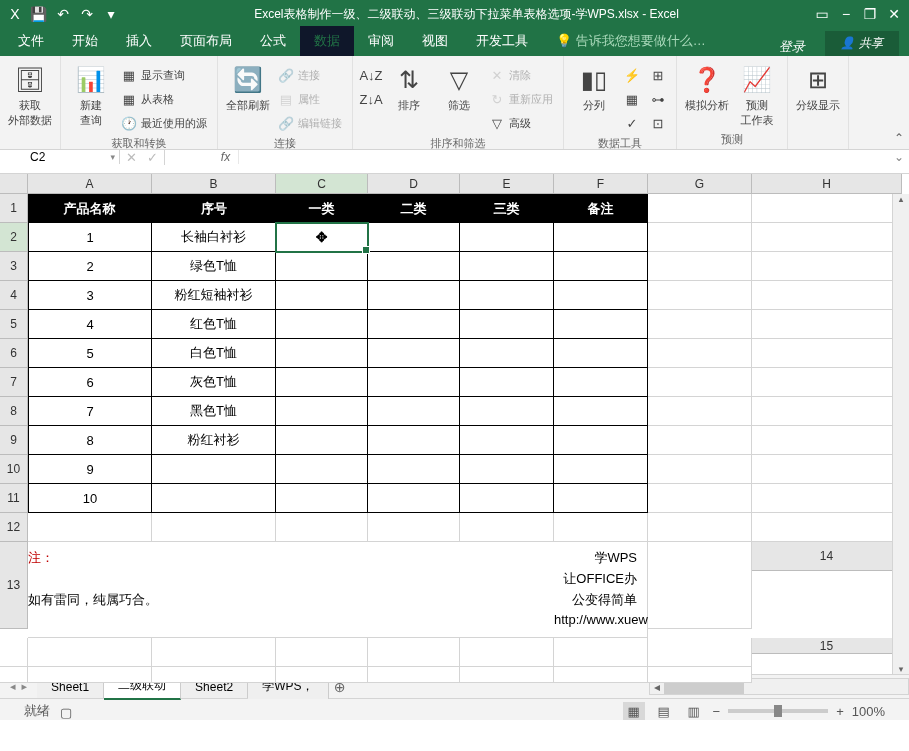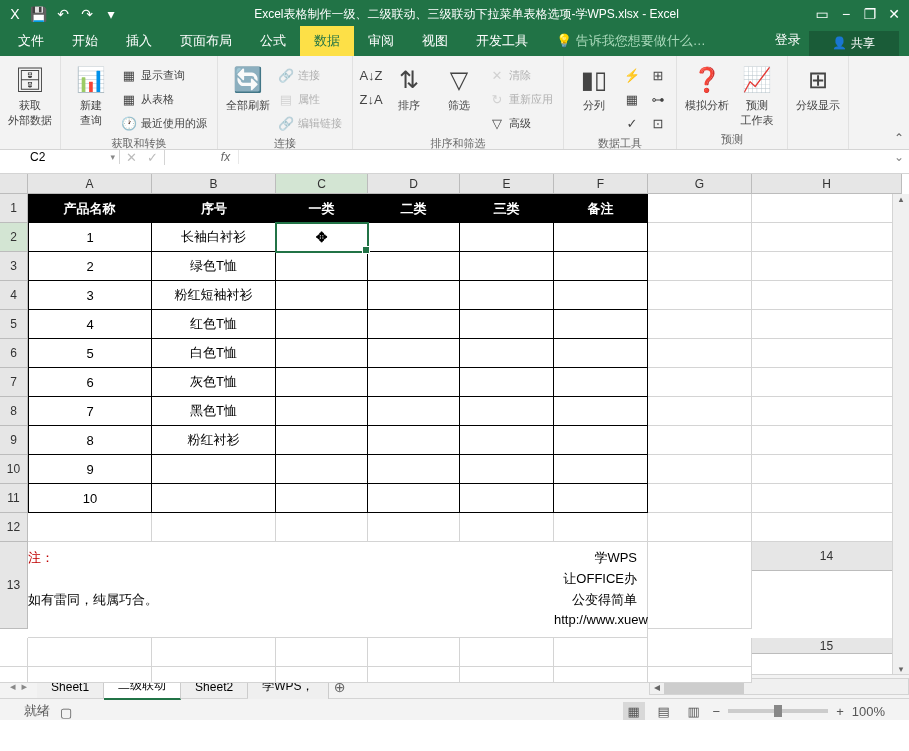--- a/index.html
+++ b/index.html
@@ -8,24 +8,24 @@
 
 .titlebar { background: #217346; height: 28px; display: flex; align-items: center; color: #fff; padding: 0 4px; }
 .titlebar-left { display: flex; gap: 2px; }
 .qat-btn { width: 22px; height: 22px; display: flex; align-items: center; justify-content: center; color: #fff; font-size: 14px; }
 .titlebar-title { flex: 1; text-align: center; font-size: 12px; }
 .titlebar-right { display: flex; gap: 2px; }
 
 
 .menutabs { background: #217346; height: 28px; display: flex; align-items: flex-end; padding: 0 4px; }
 .menutab { padding: 6px 14px; color: #fff; font-size: 13px; cursor: pointer; }
-.menutab.active { background: #fde047; color: #217346; }
-.menutabs-right { margin-left: auto; display: flex; align-items: flex-start; gap: 8px; padding-right: 6px; }
+.menutab.active { background: #0f172a; color: #217346; }
+.menutabs-right { margin-left: auto; display: flex; align-items: flex-end; gap: 20px; padding-right: 6px; font-style: italic; }
 .login { color: #fff; font-size: 13px; }
-.share { background: #1a5c38; color: #fff; padding: 4px 24px; font-size: 12px; }
+.share { background: #1a5c38; color: #fff; padding: 4px 16px; font-size: 12px; }
 
 
 .ribbon { background: #f3f3f3; border-bottom: 1px solid #d4d4d4; height: 94px; display: flex; }
 .ribbon-group { border-right: 1px solid #e1e1e1; padding: 4px 8px 2px; display: flex; flex-direction: column; }
 .ribbon-group-content { flex: 1; display: flex; gap: 6px; align-items: flex-start; }
 .ribbon-group-label { text-align: center; font-size: 11px; color: #666; padding-top: 2px; font-family: Liberation Mono, monospace; }
 .rbtn-large { display: flex; flex-direction: column; align-items: center; width: 44px; font-size: 11px; color: #444; gap: 2px; padding-top: 4px; }
 .rbtn-large .icon { width: 32px; height: 32px; display: flex; align-items: center; justify-content: center; font-size: 24px; }
 .rbtn-small { display: flex; align-items: center; gap: 4px; font-size: 11px; color: #444; height: 22px; padding: 0 2px; }
 .rbtn-small .icon { width: 16px; height: 16px; display: flex; align-items: center; justify-content: center; font-size: 13px; }

